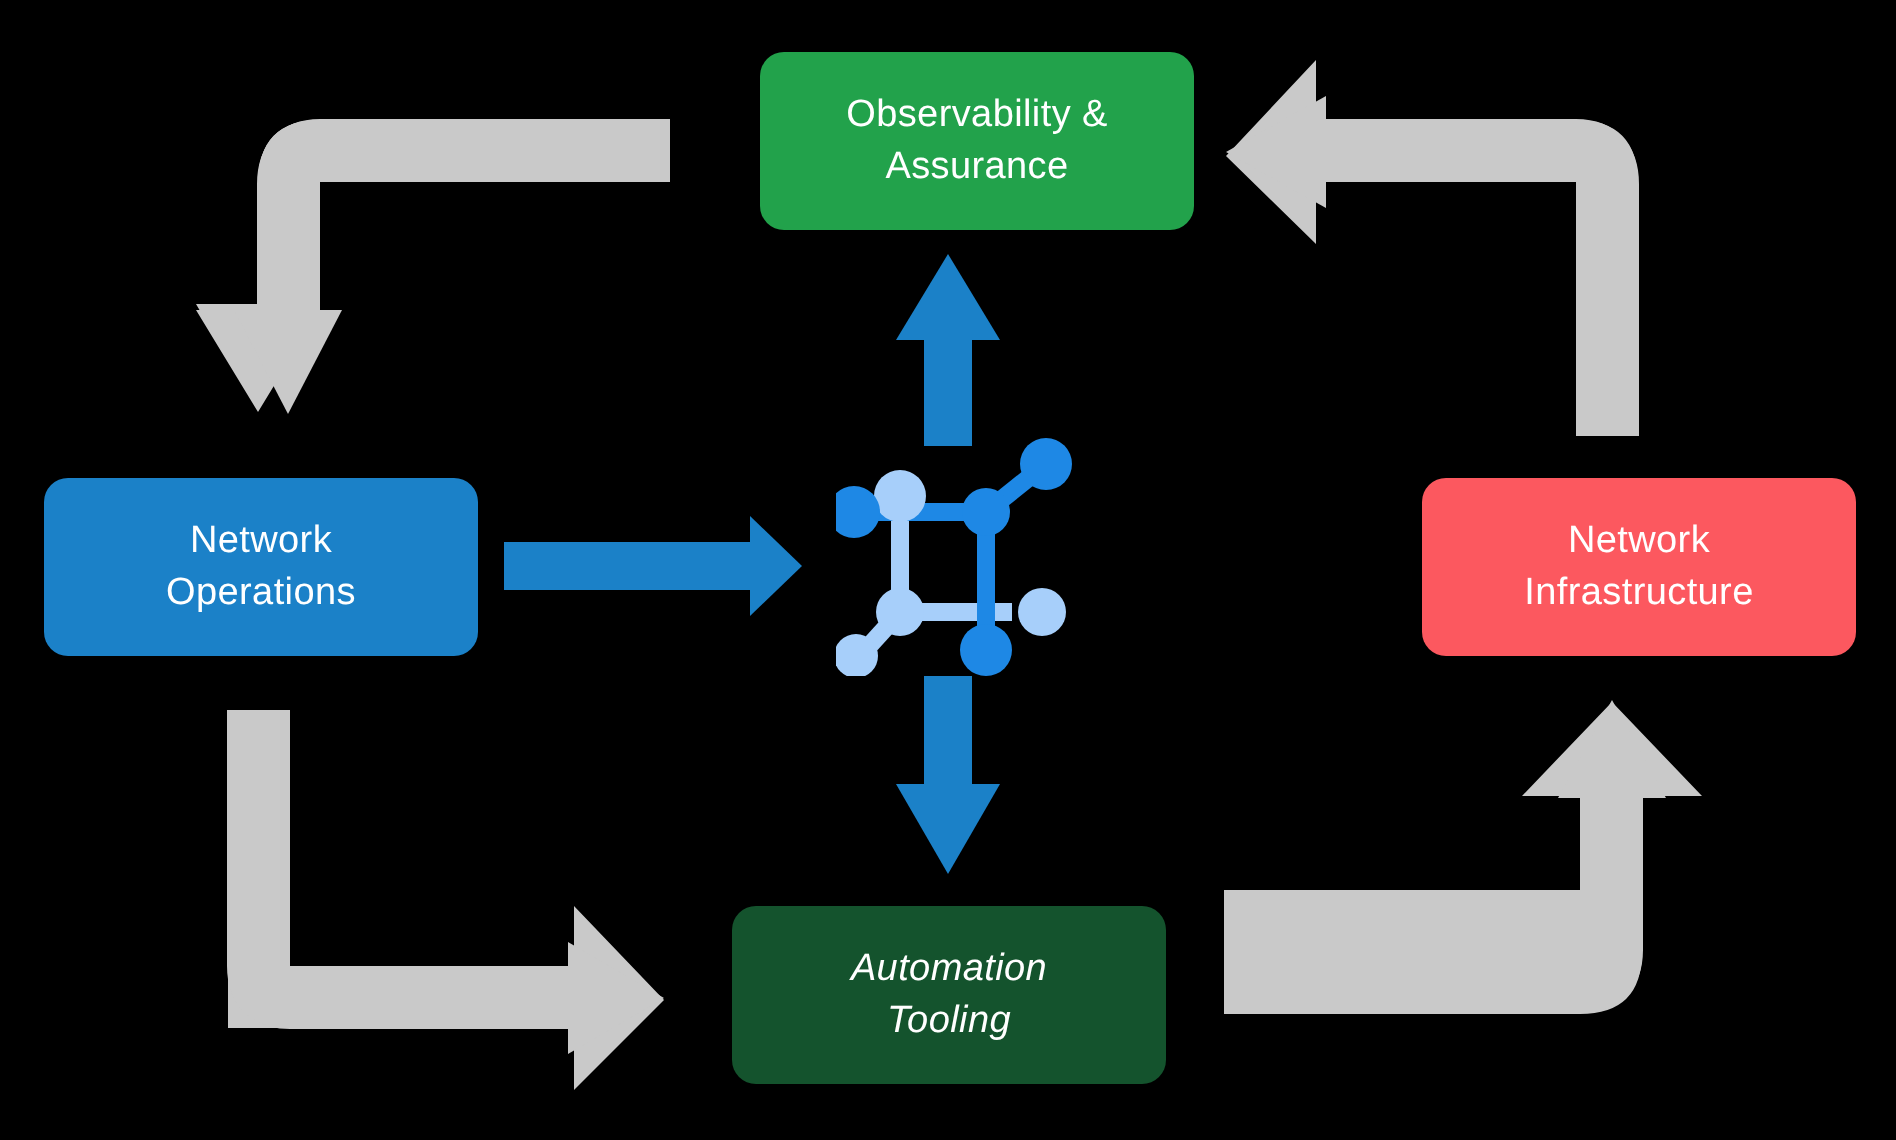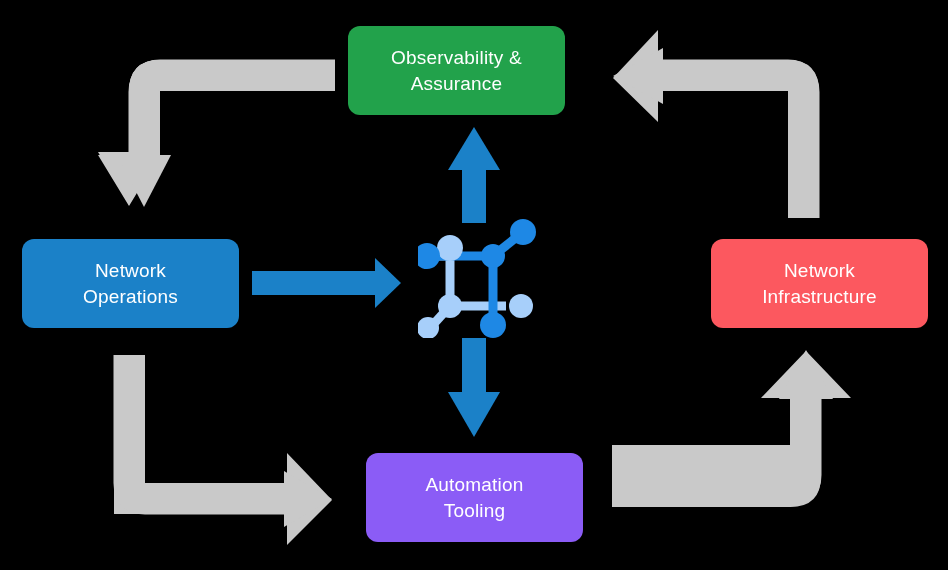--- a/index.html
+++ b/index.html
@@ -29,21 +29,21 @@
     font-size: 19px;
     line-height: 1.33;
     font-weight: 400;
     letter-spacing: 0.2px;
     box-sizing: border-box;
     padding: 4px 10px;
     white-space: pre-line;
     user-select: none;
   }
   #box-observability {
-    left: 348px;
+    left: 380px;
     top: 26px;
     width: 217px;
     height: 89px;
     background: #22A24B;
   }
   #box-operations {
     left: 22px;
     top: 239px;
     width: 217px;
     height: 89px;
@@ -158,16 +158,16 @@
 
   <div class="node-box" id="box-observability" style="background: rgb(34, 162, 75); color: rgb(255, 255, 255);">Observability &amp;
 Assurance</div>
 
   <div class="node-box" id="box-operations" style="background: rgb(27, 129, 200); color: rgb(255, 255, 255);">Network
 Operations</div>
 
   <div class="node-box" id="box-infrastructure" style="background: rgb(252, 88, 95); color: rgb(255, 255, 255);">Network
 Infrastructure</div>
 
-  <div class="node-box" id="box-automation" style="background: #8b5cf6; color: rgb(255, 255, 255);">Automation
+  <div class="node-box" id="box-automation" style="background: #14532d; color: rgb(255, 255, 255); font-style: italic;">Automation
 Tooling</div>
 
 </div>
 
 </body></html>

